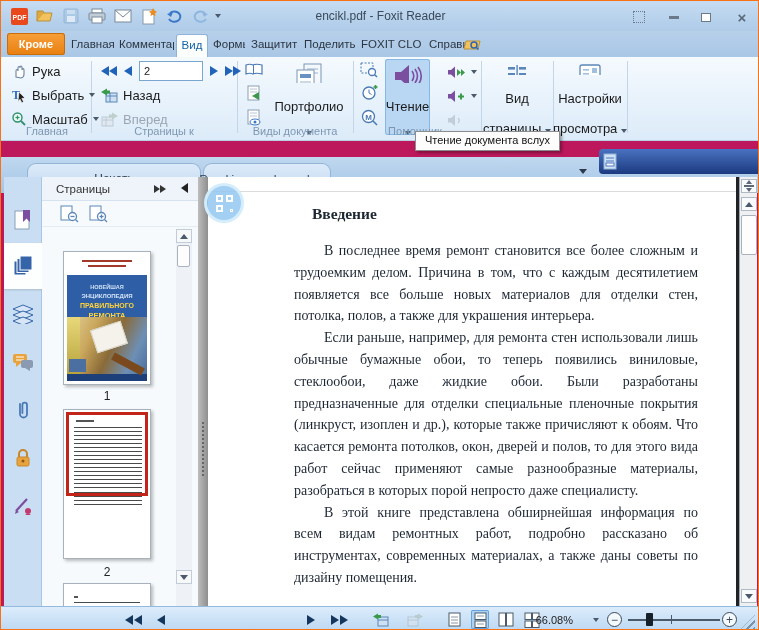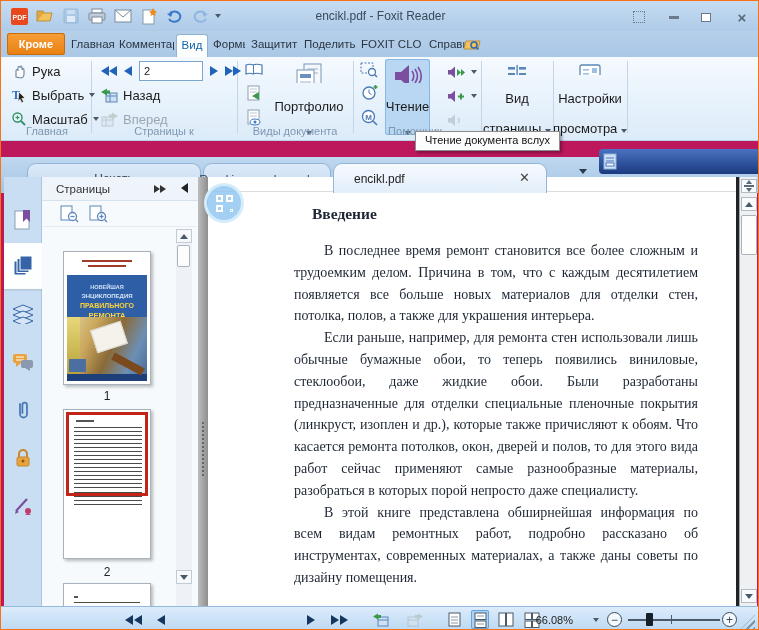--- a/index.html
+++ b/index.html
@@ -476,24 +476,20 @@
       <span class="rlabel">Настройки</span>
       <span class="rlabel"><span>просмотра</span> <span class="tri-dn sm" style="display:inline-block"></span></span>
     </div>
   </div>
 
   <div class="tooltip">Чтение документа вслух</div>
 
   <div class="doctabs">
     <div class="dtab" style="left:26px;width:174px">Начать</div>
     <div class="dtab" style="left:202px;width:128px;font-size:11.5px">Russkie_narodnye_skaz...</div>
-    <div class="dtab active" style="left:332px;width:214px;justify-content:flex-start;padding-left:20px">
-      <span>encikl.pdf</span>
-      <span class="closex">✕</span>
-    </div>
     <div class="abs" style="left:578px;top:17px">
       <span class="tri-dn" style="border-top-color:#2b3a4a"></span>
     </div>
   </div>
   <div class="banner">
     <svg width="15" height="17">
         <rect x="1" y="1" width="12" height="15" fill="#cfe2f4" stroke="#8fb2d4"></rect>
         <line x1="3" y1="5" x2="11" y2="5" stroke="#4a72c0"></line>
         <line x1="3" y1="8" x2="11" y2="8" stroke="#4a72c0"></line>
         <rect x="3" y="10" width="8" height="3" fill="#fff" stroke="#4a72c0"></rect>

